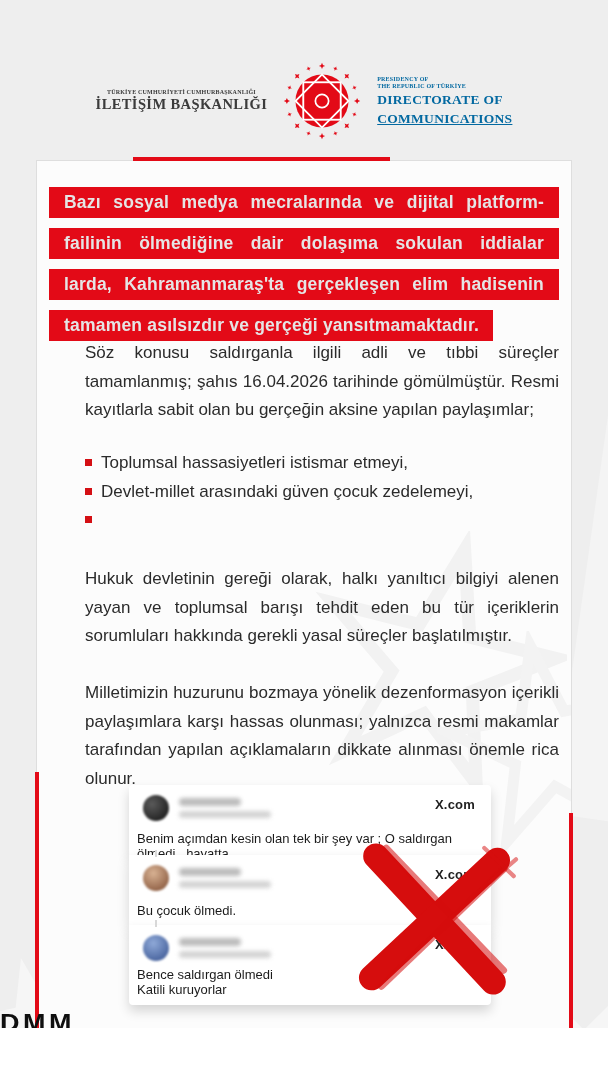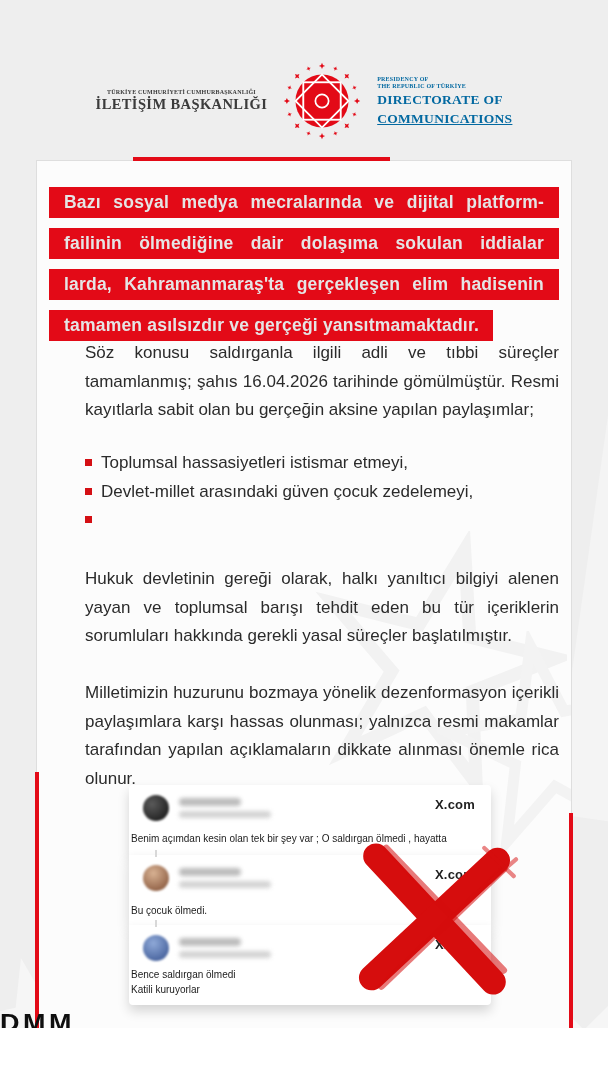--- a/index.html
+++ b/index.html
@@ -60,21 +60,21 @@
   .t1{height:70px; border-radius:4px 4px 0 0;}
   .t2{height:70px;}
   .t3{height:80px; border-radius:0 0 4px 4px;}
   .avatar{position:absolute; left:14px; top:10px; width:26px; height:26px; border-radius:50%; filter:blur(1.2px);}
   .av-dark{background:radial-gradient(circle at 35% 35%, #5a5a5a, #101010);}
   .av-brown{background:radial-gradient(circle at 40% 32%, #d8b293, #7c4a30);}
   .av-blue{background:radial-gradient(circle at 40% 32%, #8fa9d8, #34508d);}
   .nbar{position:absolute; left:50px; top:13px; width:62px; height:8px; background:#9f9f9f; border-radius:4px; filter:blur(2px); opacity:.7;}
   .hbar{position:absolute; left:50px; top:26px; width:92px; height:7px; background:#c8c8c8; border-radius:4px; filter:blur(2px); opacity:.8;}
   .xsrc{position:absolute; right:16px; top:12px; font-size:13px; font-weight:700; color:#1f1f1f; letter-spacing:.2px;}
-  .ttext{position:absolute; left:2px; right:14px; font-size:10px; color:#1b1b1b; line-height:15px; white-space:pre-line;}
+  .ttext{position:absolute; left:8px; right:14px; font-size:13px; color:#1b1b1b; line-height:15px; white-space:pre-line;}
   .tt1{top:46px;} .tt2{top:48px;} .tt3{top:42px;}
   .conn{position:absolute; left:26px; top:-5px; width:2px; height:7px; background:#d8d8d8;}
   .xmark{position:absolute; left:218px; top:58px; width:175px; height:152px; z-index:6; transform:rotate(2deg);}
   
   .footer{position:absolute; left:0; right:0; top:1008px; z-index:4;}
   .dmm-logo{font-size:27px; font-weight:800; letter-spacing:3.5px; color:#0f0f0f; transform:scaleY(.92); line-height:30px;}
   .dmm-url{font-size:10px; color:#3e3e3e; letter-spacing:.3px; margin-top:-1px;}
 </style>
 </head>
 <body>

